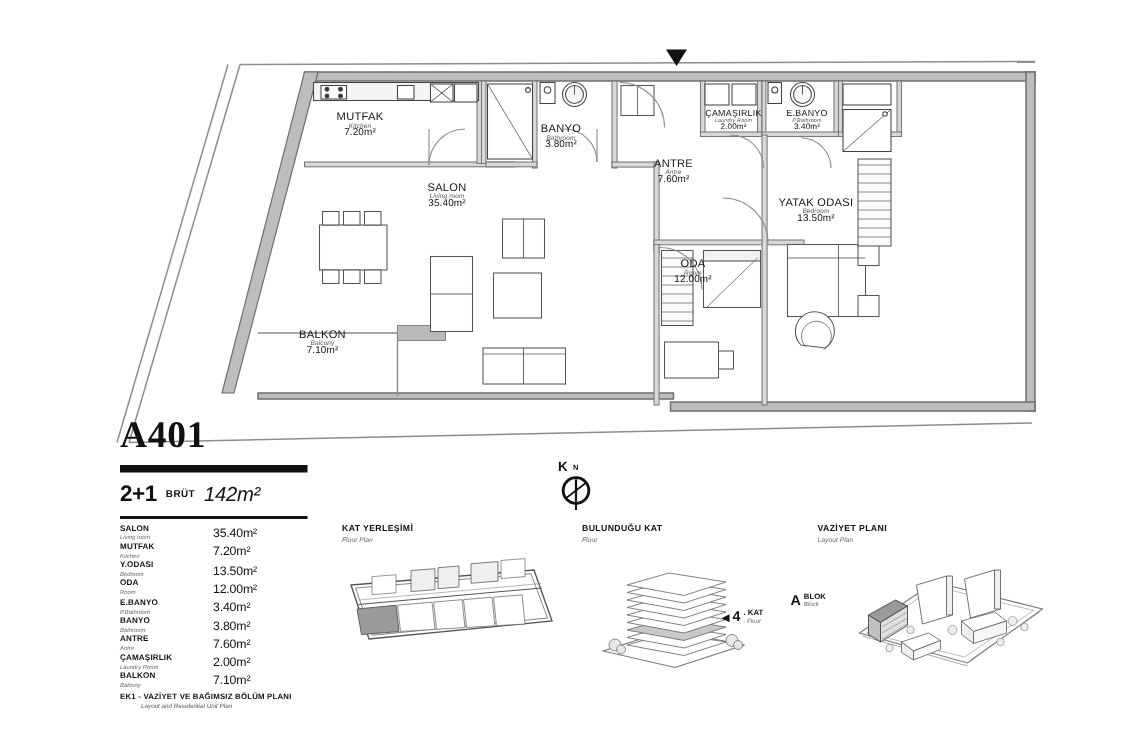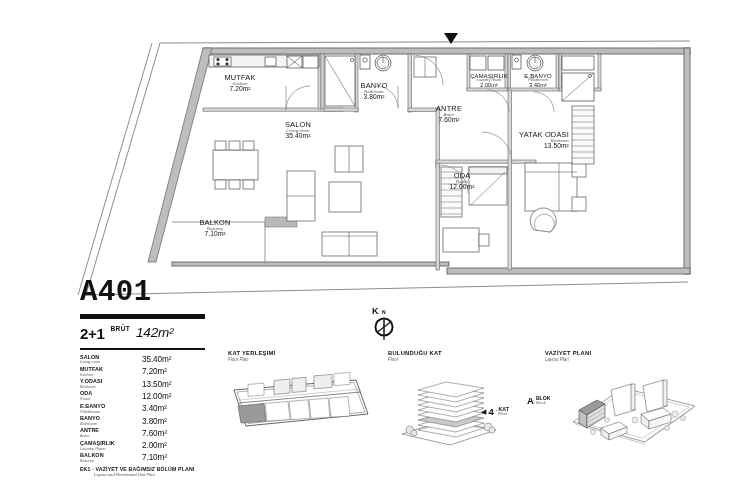--- a/index.html
+++ b/index.html
@@ -16,24 +16,24 @@
   .rlabel{position:absolute;text-align:center;line-height:1.05;white-space:nowrap;}
   .rlabel .nm{font-size:7.4px;letter-spacing:.2px;color:#111;}
   .rlabel .en{font-size:4.3px;font-style:italic;color:#555;letter-spacing:.1px;}
   .rlabel .ar{font-size:6.6px;color:#111;letter-spacing:.1px;}
   .rlabel.sm .nm{font-size:5.9px;}
   .rlabel.sm .en{font-size:3.6px;}
   .rlabel.sm .ar{font-size:5.4px;}
 
   
   .info{position:absolute;left:80px;top:278px;width:125px;}
-  .unit-code{font-family:Liberation Mono, monospace;font-weight:700;font-size:29px;
+  .unit-code{font-family:Liberation Serif, serif;font-weight:700;font-size:25px;
              letter-spacing:.5px;color:#111;line-height:1;}
   .rule-thick{height:5px;background:#111;margin-top:7px;}
-  .typeline{display:flex;align-items:flex-start;gap:6px;margin-top:6px;}
+  .typeline{display:flex;align-items:center;gap:6px;margin-top:6px;}
   .typeline .tcount{font-size:15px;font-weight:700;color:#111;letter-spacing:-.3px;}
   .typeline .brut{font-size:6.6px;font-weight:700;color:#111;letter-spacing:.3px;}
   .typeline .area{font-size:13.5px;color:#111;letter-spacing:-.2px;font-style:italic;}
   .rule-thin{height:1.6px;background:#111;margin-top:6px;}
 
   .rtable{margin-top:5px;}
   .rrow{display:flex;align-items:flex-start;margin-bottom:2.1px;}
   .rnames{width:62px;}
   .rnames .tr{font-size:5.4px;font-weight:700;color:#111;letter-spacing:.1px;line-height:1.08;}
   .rnames .en{font-size:3.9px;font-style:italic;color:#666;line-height:1.12;}
@@ -277,21 +277,21 @@
       <div class="en">P.Bathroom</div>
       <div class="ar">3.40m²</div>
     </div>
 
     <div class="rlabel" style="left:449px;top:105px;transform:translateX(-50%);">
       <div class="nm">ANTRE</div>
       <div class="en">Antre</div>
       <div class="ar">7.60m²</div>
     </div>
 
-    <div class="rlabel" style="left:544px;top:131px;transform:translateX(-50%);text-align:right;">
+    <div class="rlabel" style="left:544px;top:131px;transform:translateX(-50%);">
       <div class="nm">YATAK ODASI</div>
       <div class="en">Bedroom</div>
       <div class="ar">13.50m²</div>
     </div>
 
     <div class="rlabel" style="left:462px;top:172px;transform:translateX(-50%);">
       <div class="nm">ODA</div>
       <div class="en">Room</div>
       <div class="ar">12.00m²</div>
     </div>

